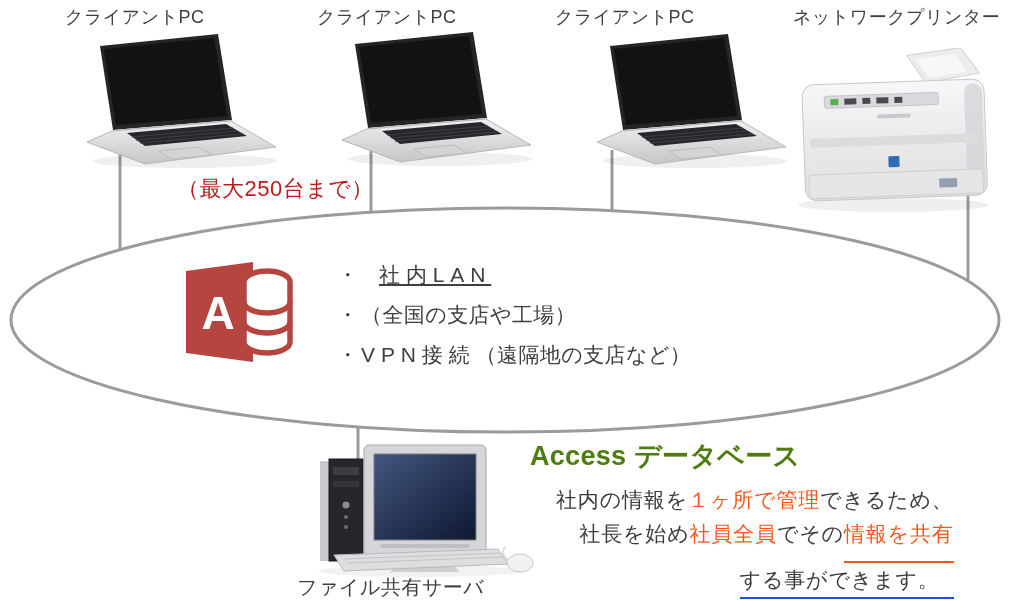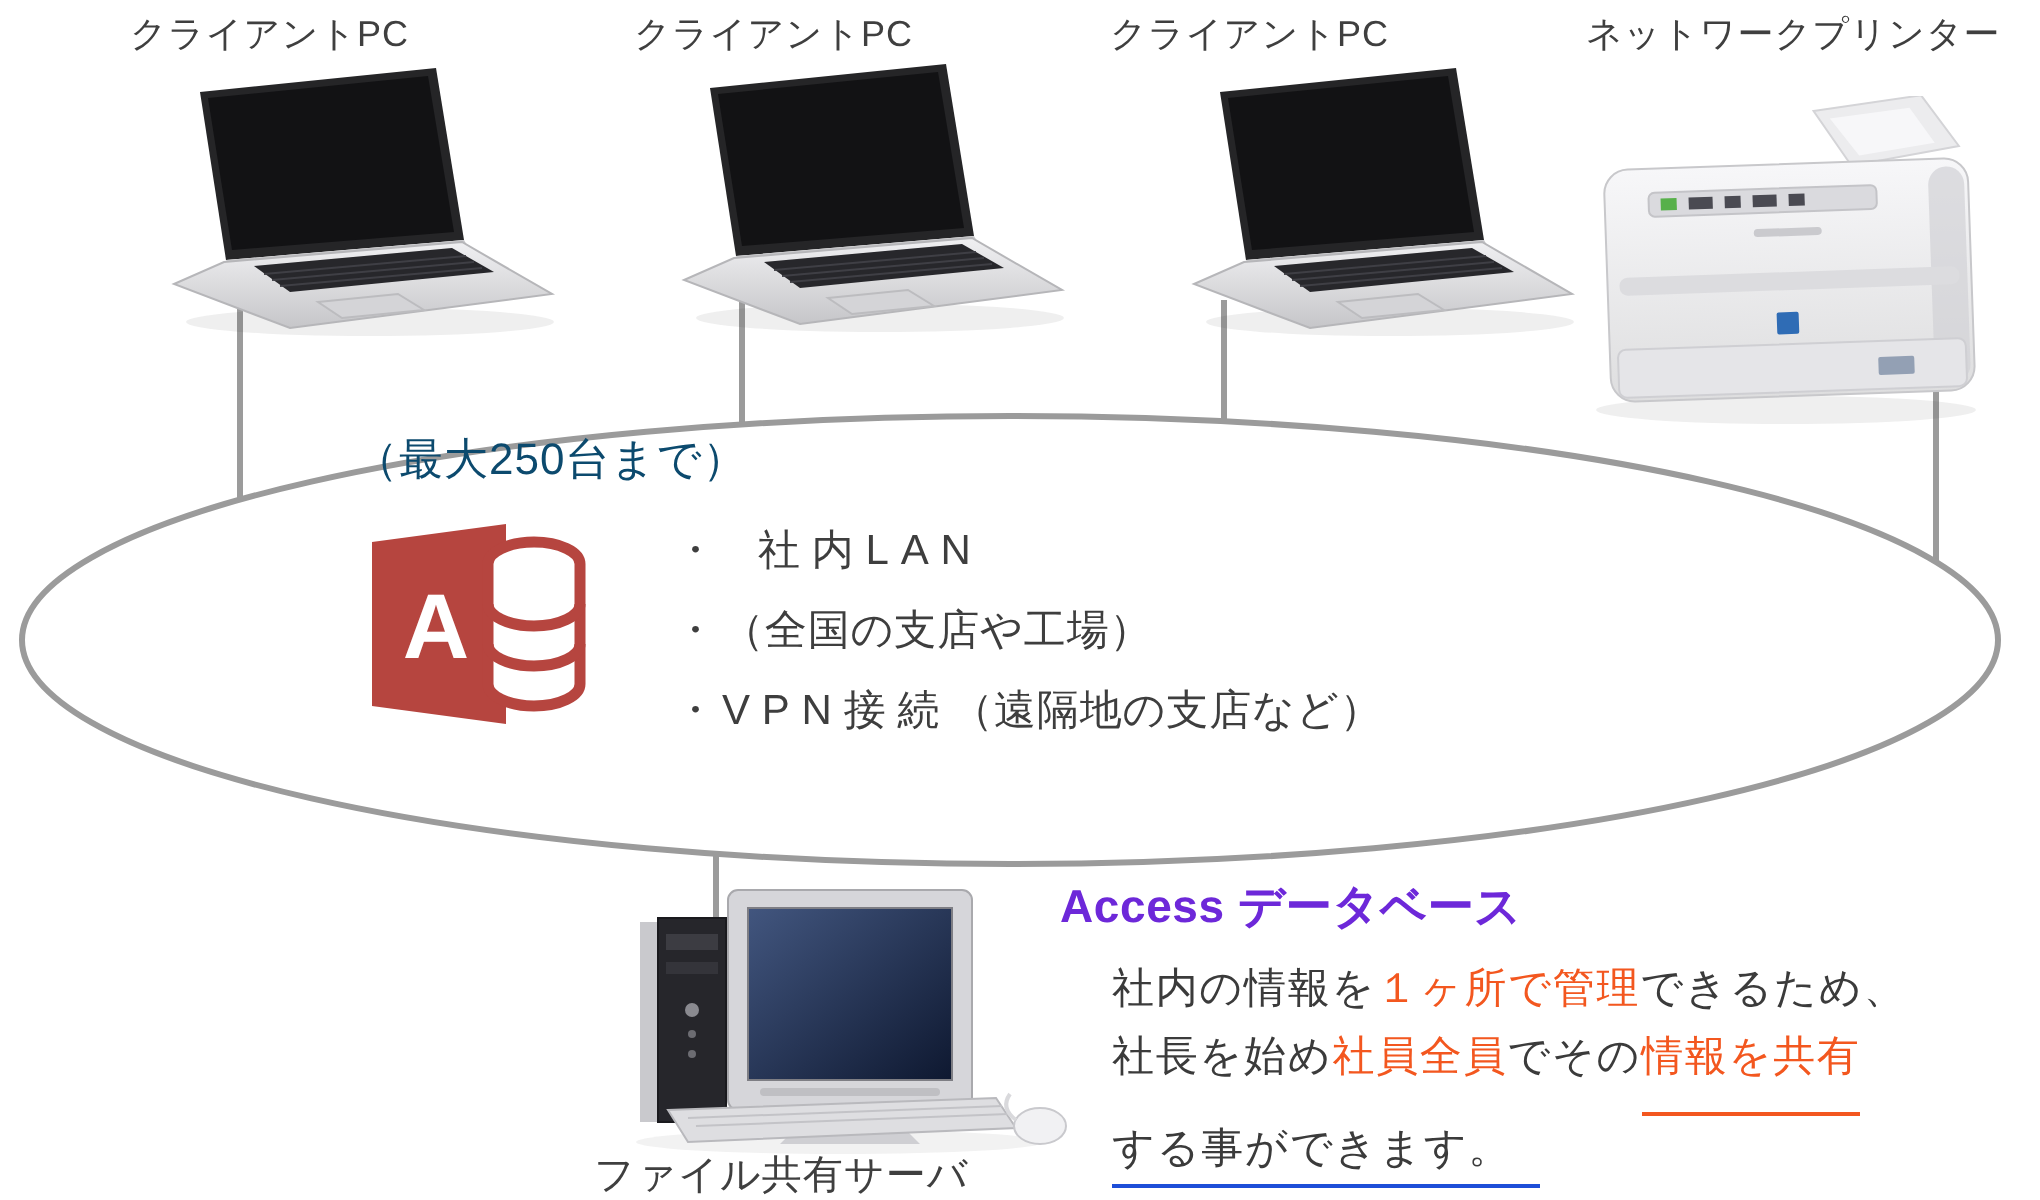--- a/index.html
+++ b/index.html
@@ -19,34 +19,34 @@
   .dev-label{
     position:absolute;top:5px;width:200px;text-align:left;
     font-size:18px;color:#3f3f3f;letter-spacing:0.5px;
   }
   .lbl1{left:65px;}  .lbl2{left:317px;}  .lbl3{left:555px;}
   .lbl-printer{left:793px;width:224px;}
   .lbl-server{left:297px;top:574px;width:200px;font-size:20px;}
 
   .max-note{
     position:absolute;left:177px;top:174px;
-    font-size:22px;color:#0c4a6e;letter-spacing:0.5px;margin-top:41px;
+    font-size:22px;color:#b91c1c;letter-spacing:0.5px;
   }
 
   .net-list{position:absolute;left:337px;top:255px;}
   .net-item{height:40px;display:flex;align-items:center;font-size:21px;color:#3e3e3e;}
   .net-item .bullet{width:24px;flex:0 0 auto;}
   .net-item .main{letter-spacing:0.28em;white-space:nowrap;}
-  .net-item:first-child .main{margin-left:18px;}
+  .net-item:first-child .main{margin-left:18px;text-decoration:underline;}
   .net-item .paren{letter-spacing:0.02em;white-space:nowrap;}
 
   .access-note{position:absolute;left:530px;top:438px;}
-  .access-title{font-size:23px;font-weight:bold;color:#6d28d9;letter-spacing:0.3px;}
+  .access-title{font-size:27px;font-weight:bold;color:#4d7c0f;letter-spacing:0.3px;}
   .access-body{margin:9px 0 0 26px;font-size:21px;color:#3b3b3b;line-height:34px;letter-spacing:0.04em;}
-  .access-body .line{white-space:nowrap;}
+  .access-body .line{white-space:nowrap;text-align:right;}
   .seg-orange{color:#f3571f;}
   .u-orange{display:inline-block;border-bottom:2px solid #f3571f;padding-bottom:14px;line-height:26px;}
   .u-dark{display:inline-block;border-bottom:2px solid #1d4ed8;padding:0 14px 4px 0;line-height:26px;}
 </style>
 </head>
 <body>
 
 <div class="stage">
 
   <svg class="wiring" viewBox="0 0 1020 600">

